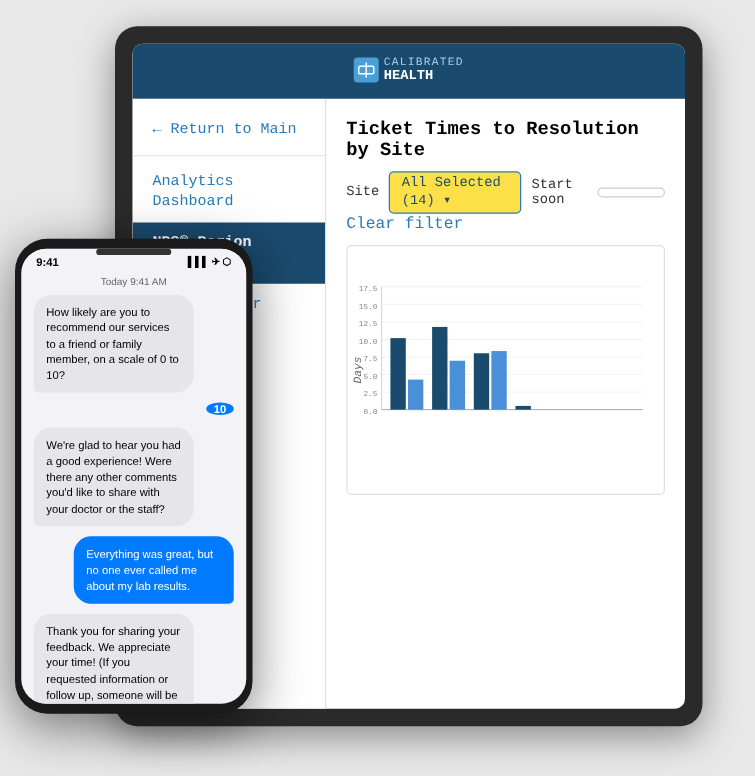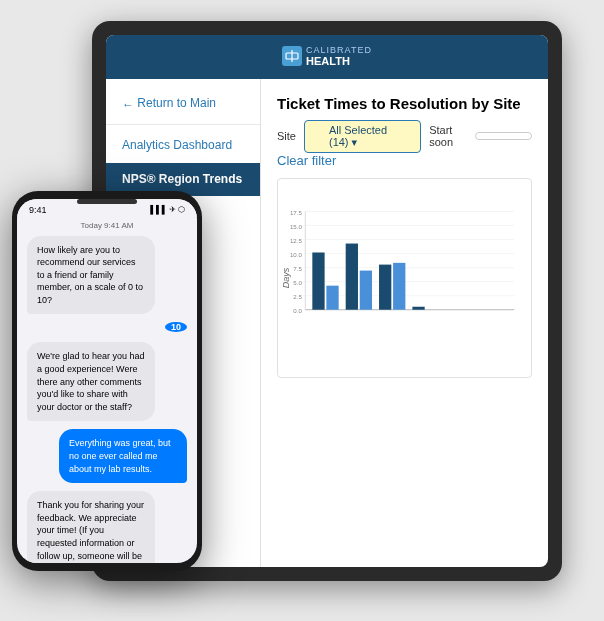--- a/index.html
+++ b/index.html
@@ -35,20 +35,21 @@
     }
 
     .tablet-screen {
       width: 100%;
       height: 100%;
       background: #fff;
       border-radius: 8px;
       overflow: hidden;
       display: flex;
       flex-direction: column;
+      font-family: Liberation Mono, monospace;
     }
 
     
     .tablet-header {
       background: #1a4a6e;
       padding: 8px 16px;
       display: flex;
       align-items: center;
       justify-content: center;
       min-height: 44px;
@@ -136,24 +137,24 @@
     }
 
     .filter-label {
       font-size: 11px;
       color: #333;
     }
 
     .filter-select {
       border: 1.5px solid #2a7ab5;
       border-radius: 4px;
-      padding: 3px 24px;
+      padding: 3px 9px;
       font-size: 11px;
       color: #1a4a6e;
-      background: #fef9c3;
+      background: #fde047;
       cursor: pointer;
       display: flex;
       align-items: center;
       gap: 4px;
     }
 
     .filter-input {
       border: 1.5px solid #ccc;
       border-radius: 4px;
       padding: 3px 8px;
@@ -232,21 +233,21 @@
       flex-direction: column;
     }
 
     .phone-status-bar {
       background: #f2f2f7;
       padding: 6px 12px 2px 12px;
       display: flex;
       justify-content: space-between;
       align-items: center;
       font-size: 9px;
-      font-weight: 400;
+      font-weight: 700;
       color: #000;
     }
 
     .phone-signal {
       display: flex;
       align-items: center;
       gap: 2px;
     }
 
     .phone-time-label {

